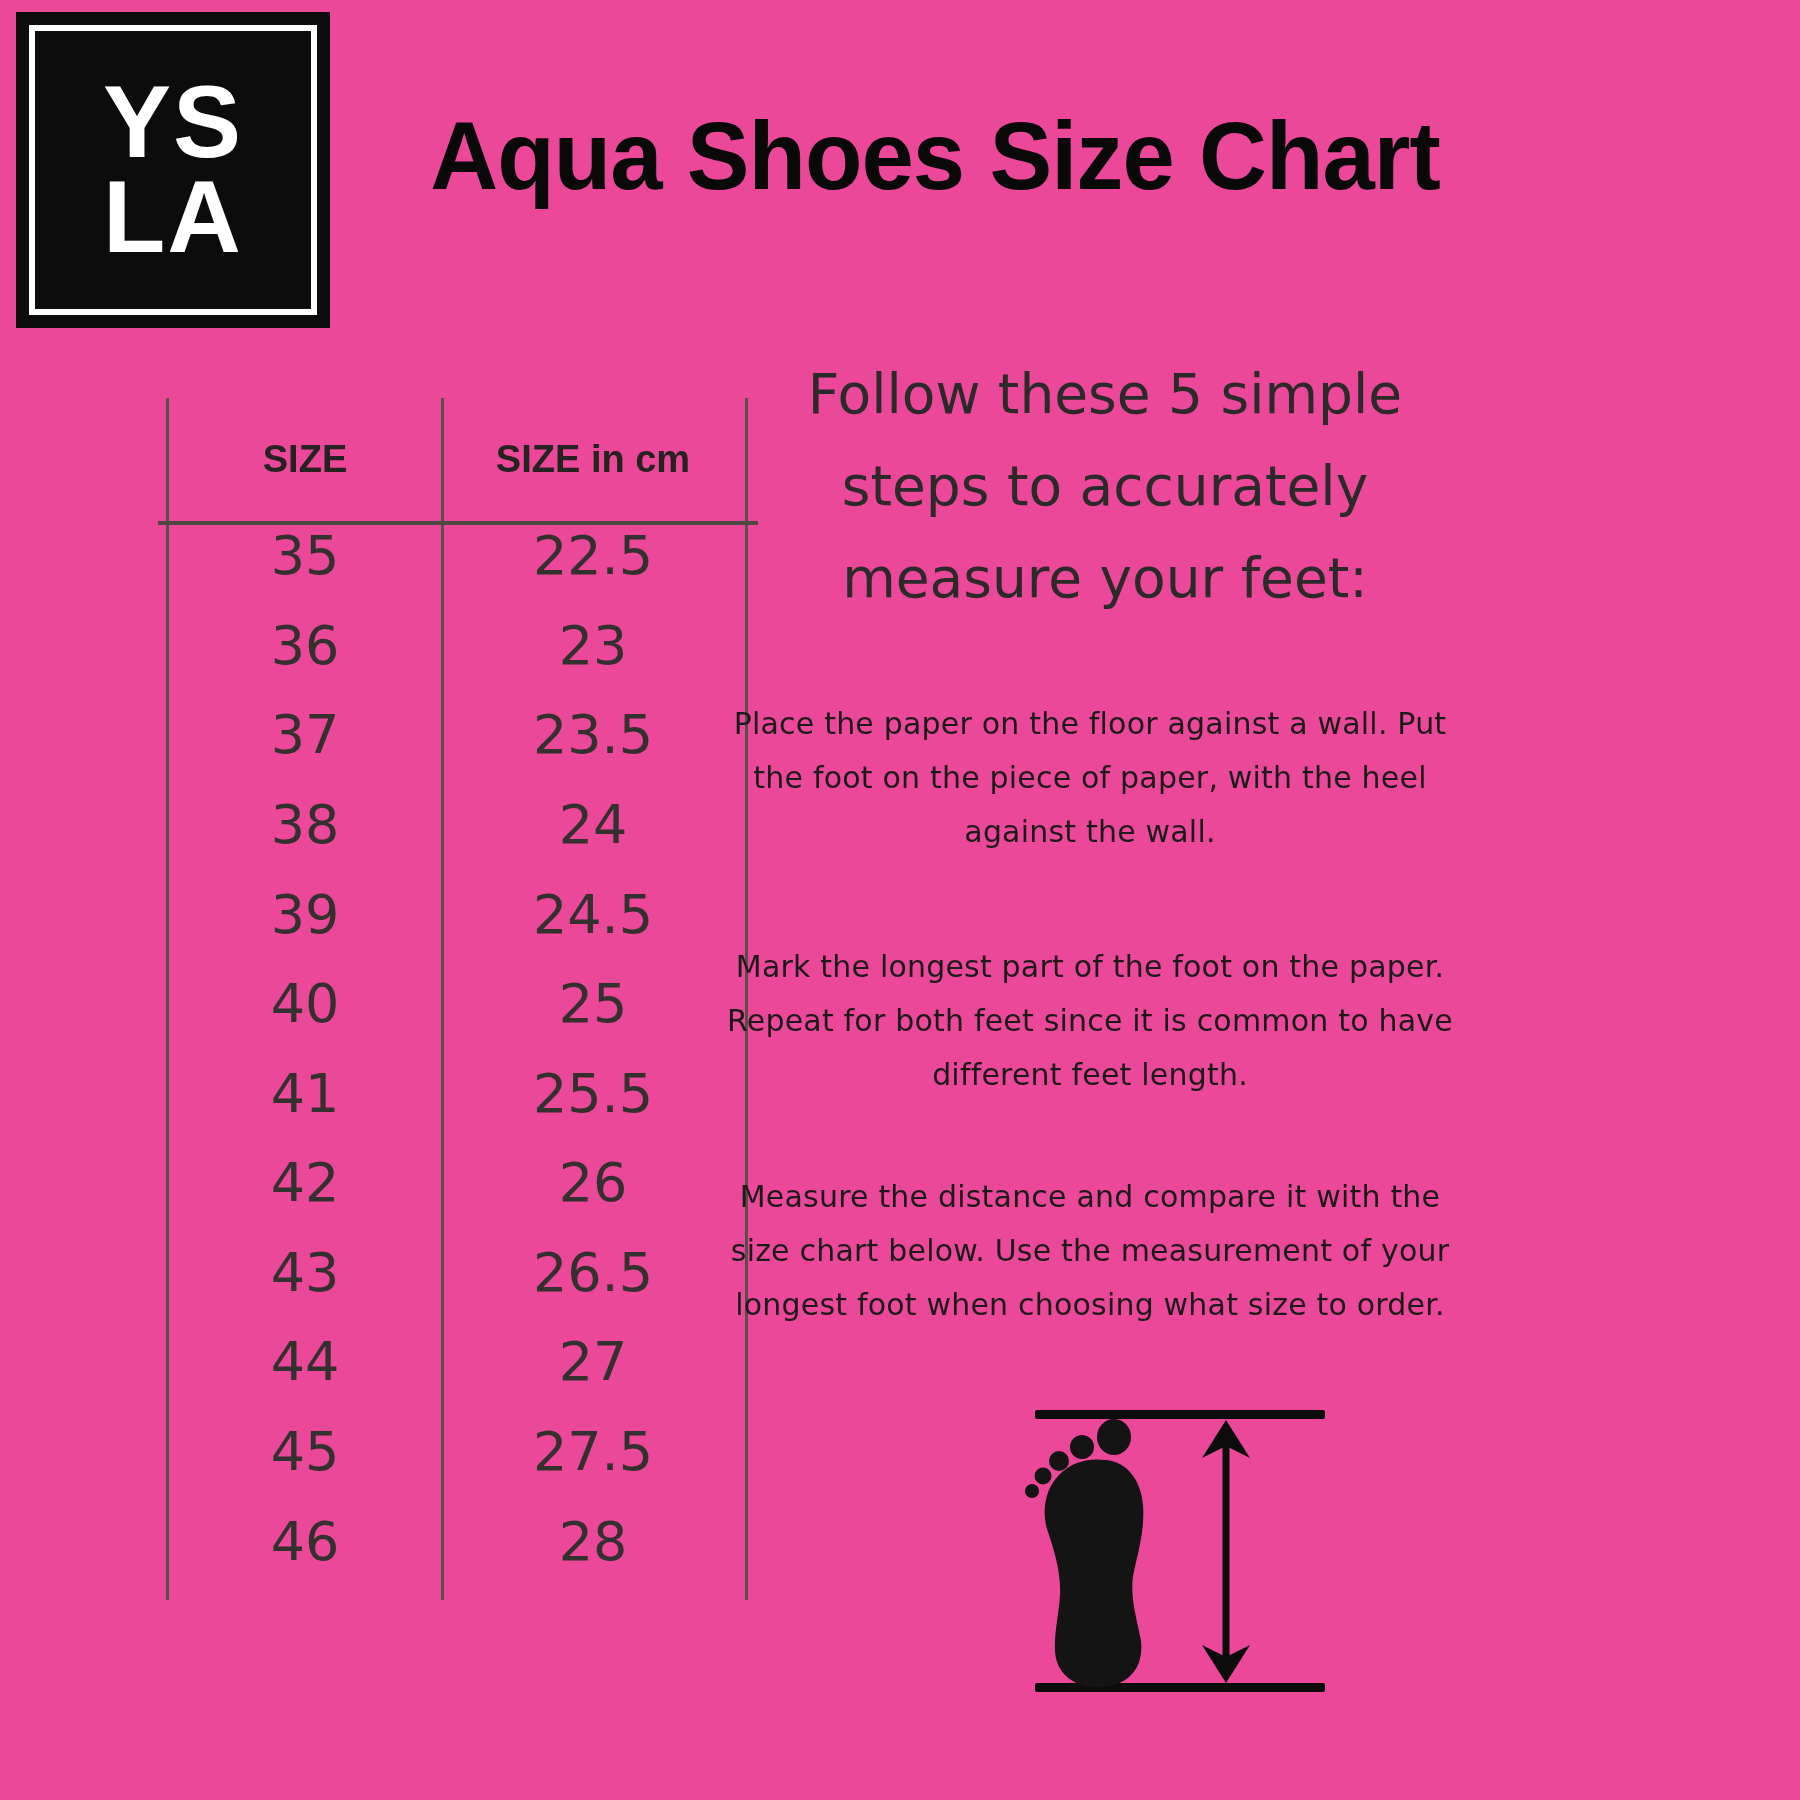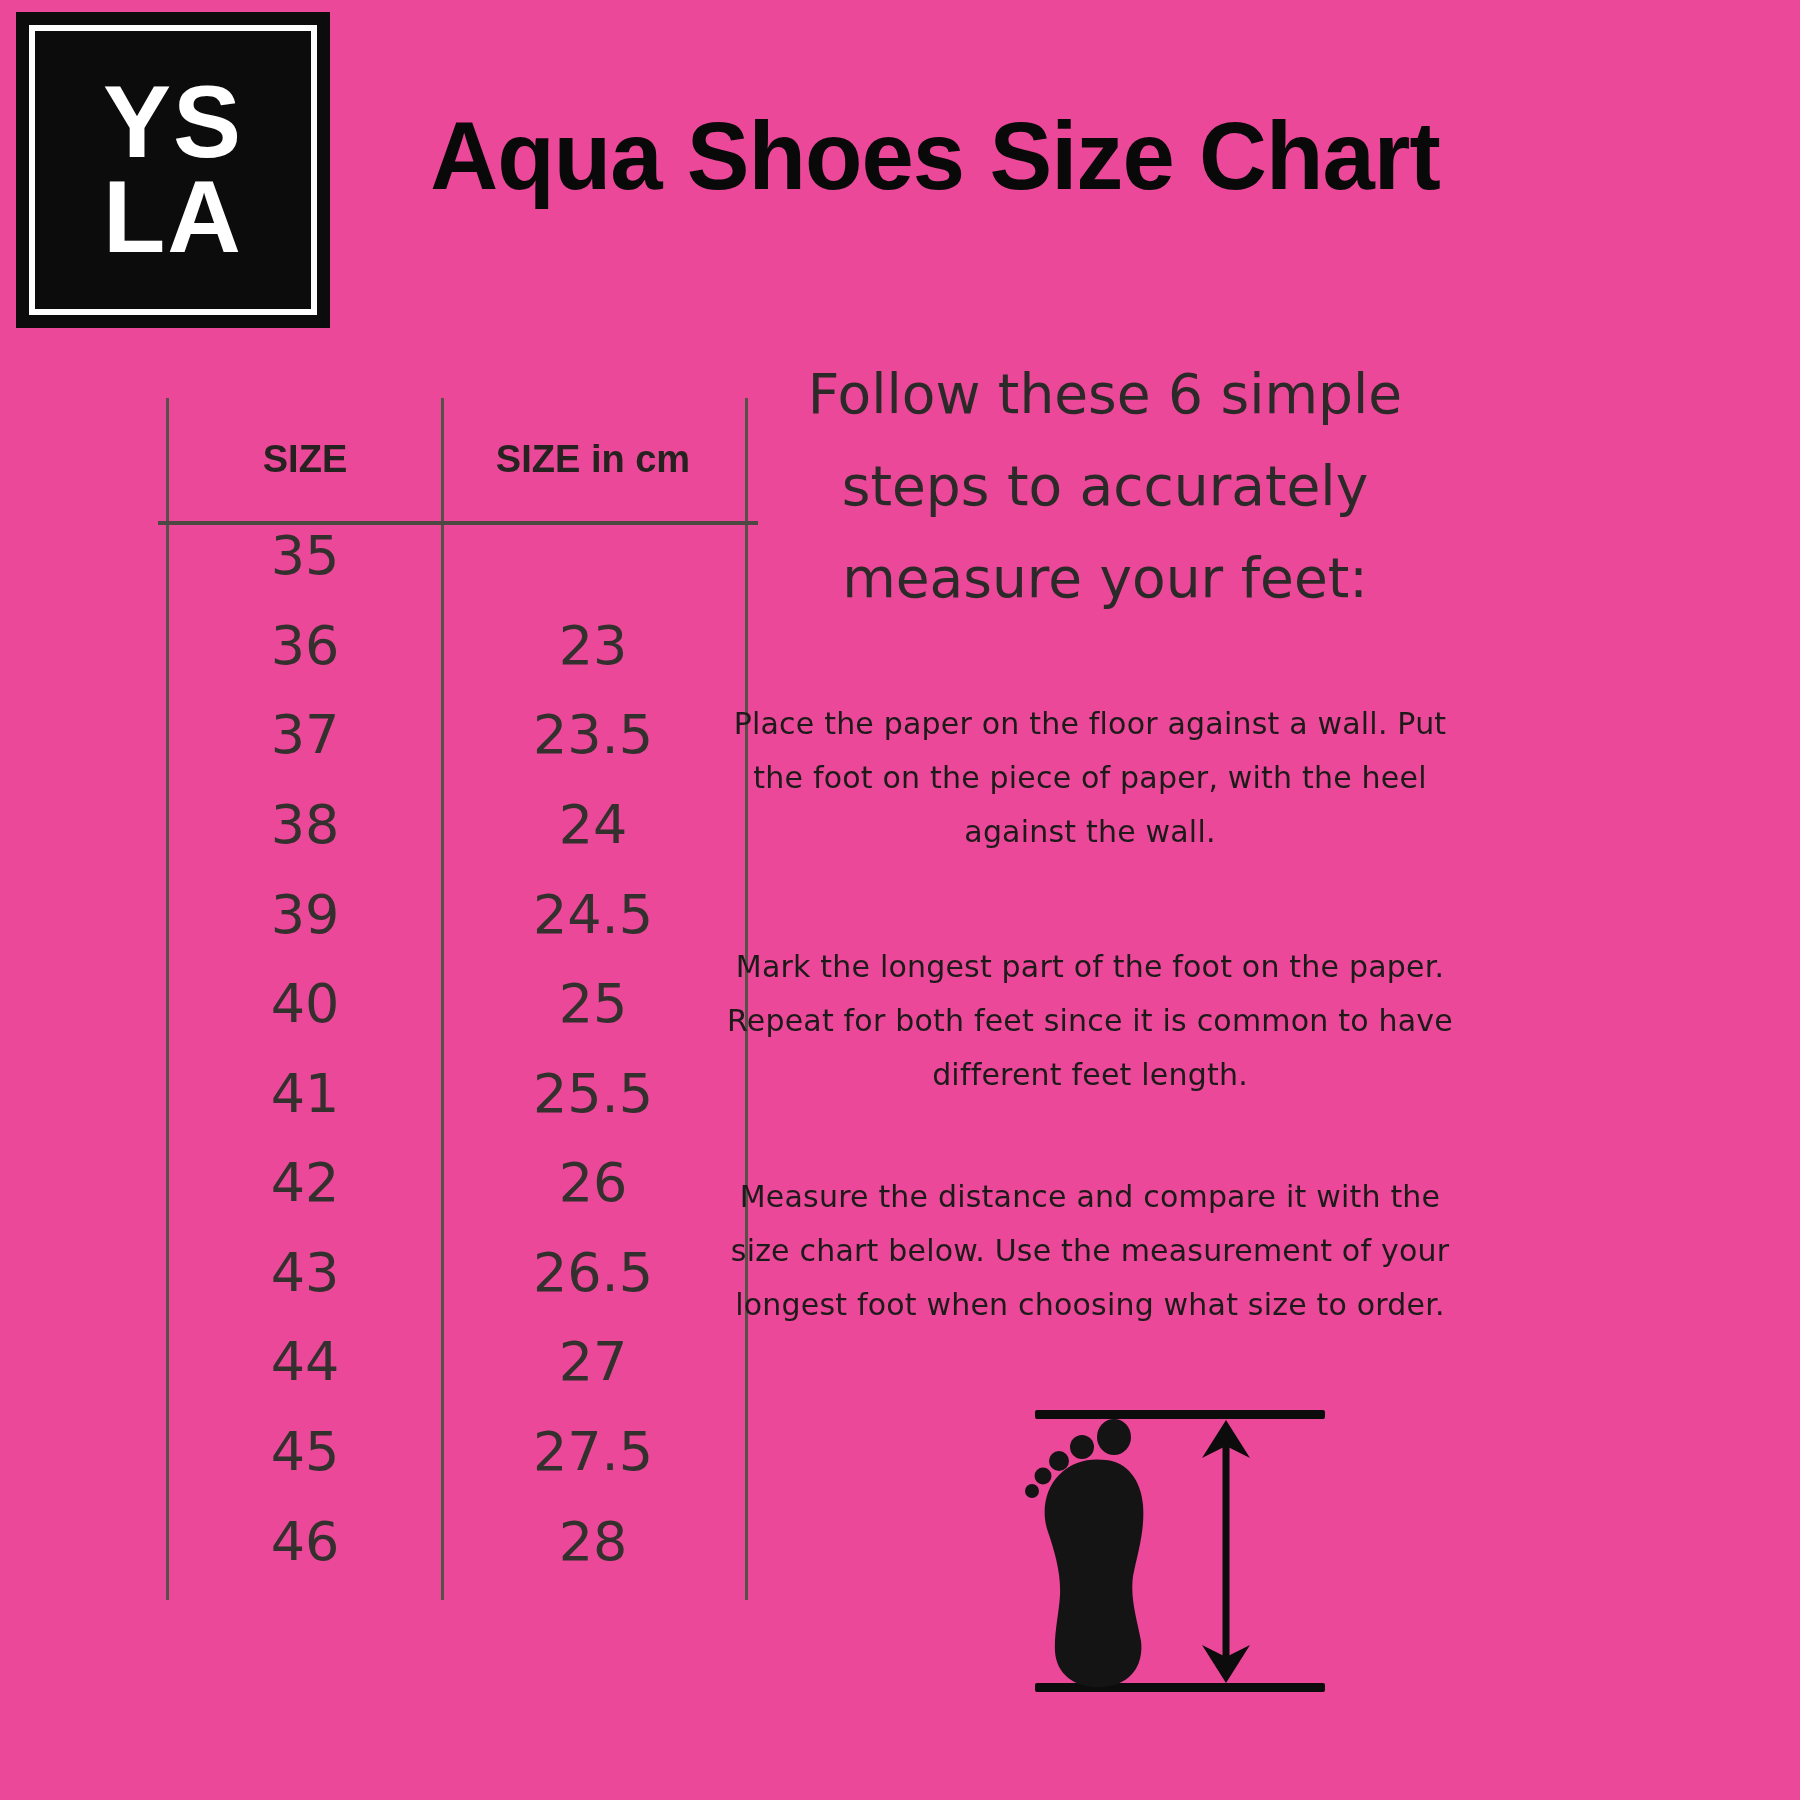--- a/index.html
+++ b/index.html
@@ -91,20 +91,21 @@
     <div class="hline"></div>
 
     <div class="thead">
       <div class="hcell col1">SIZE</div>
       <div class="hcell col2">SIZE in cm</div>
     </div>
 
     <div class="tbody">
       <div class="trow">
         <div class="tcell col1">35</div>
+        <div class="tcell col2">22.5</div>
       </div>
       <div class="trow">
         <div class="tcell col1">36</div>
         <div class="tcell col2">23</div>
       </div>
       <div class="trow">
         <div class="tcell col1">37</div>
         <div class="tcell col2">23.5</div>
       </div>
       <div class="trow">
@@ -139,21 +140,21 @@
         <div class="tcell col1">45</div>
         <div class="tcell col2">27.5</div>
       </div>
       <div class="trow">
         <div class="tcell col1">46</div>
         <div class="tcell col2">28</div>
       </div>
     </div>
   </div>
 
-  <div class="steps-heading">Follow these 6 simple
+  <div class="steps-heading">Follow these 5 simple
 steps to accurately
 measure your feet:</div>
   <div class="step-par step-1">Place the paper on the floor against a wall. Put
 the foot on the piece of paper, with the heel
 against the wall.</div>
   <div class="step-par step-3">Measure the distance and compare it with the
 size chart below. Use the measurement of your
 longest foot when choosing what size to order.</div>
   <div class="step-par step-2">Mark the longest part of the foot on the paper.
 Repeat for both feet since it is common to have

